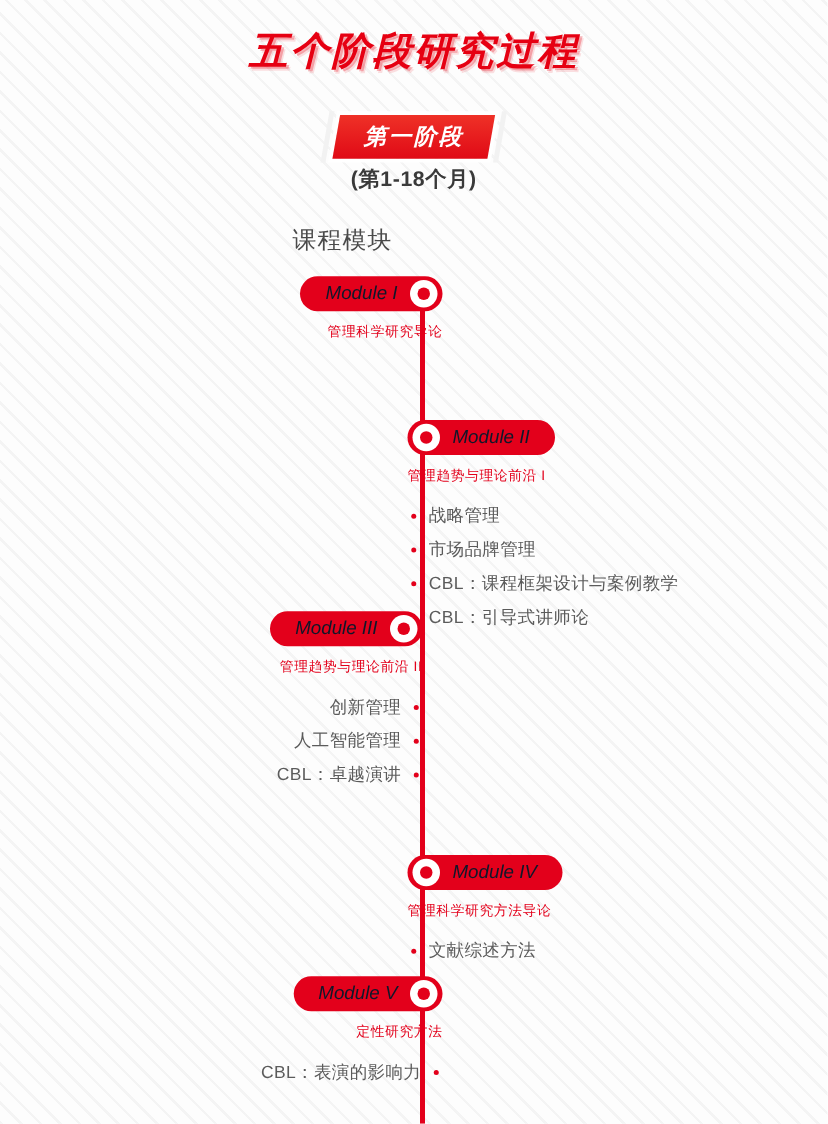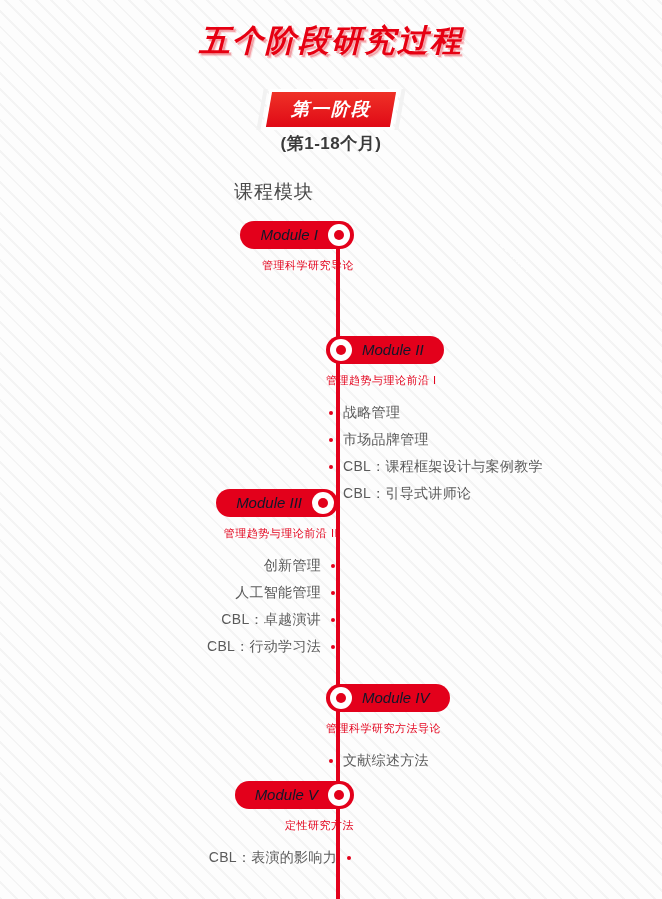--- a/index.html
+++ b/index.html
@@ -252,21 +252,20 @@
   <div class="module left-side" style="top:489px; right:324px; width:330px;">
     <div class="pill circle-right">
       <span>Module III</span>
       <span class="node-circle"></span>
     </div>
     <div class="mod-title">管理趋势与理论前沿 II</div>
     <ul class="items">
       <li>创新管理</li>
       <li>人工智能管理</li>
       <li>CBL：卓越演讲</li>
-      <li>CBL：行动学习法</li>
     </ul>
   </div>
 
   <div class="module right-side" style="top:684px; left:326px; width:320px;">
     <div class="pill circle-left">
       <span class="node-circle"></span>
       <span>Module IV</span>
     </div>
     <div class="mod-title">管理科学研究方法导论</div>
     <ul class="items">

